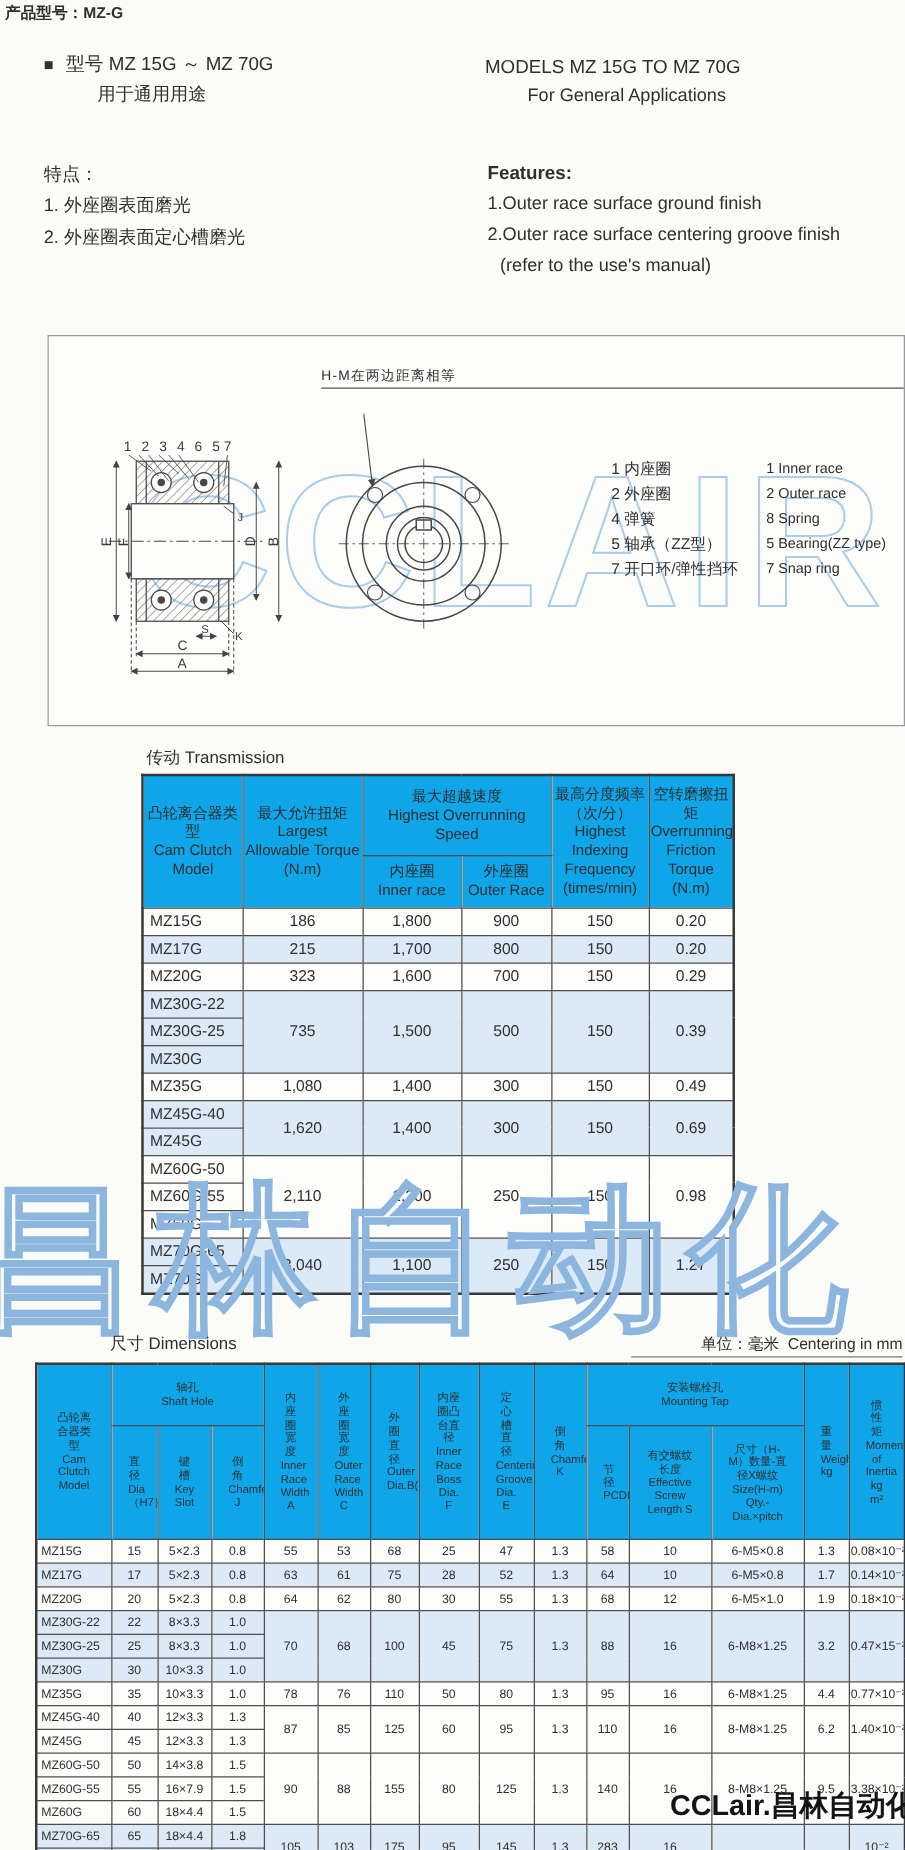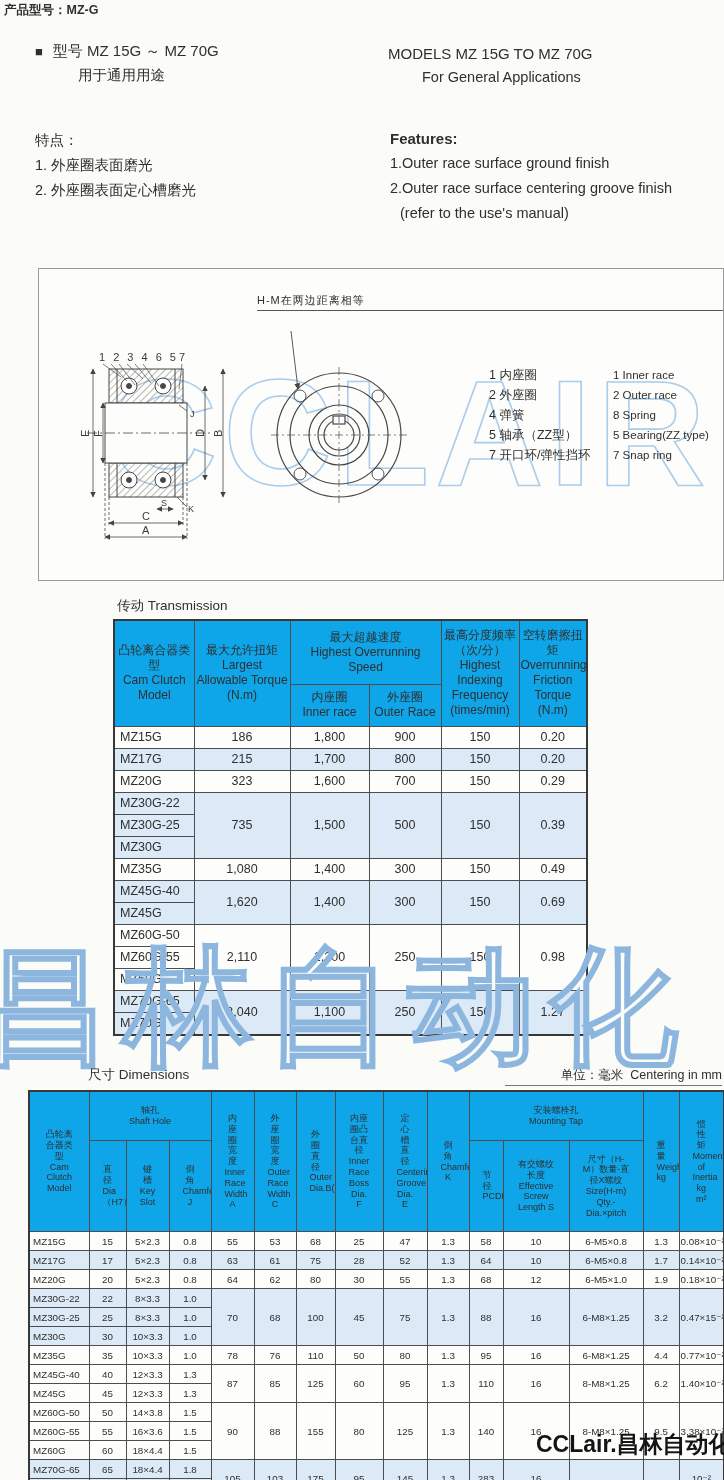--- a/index.html
+++ b/index.html
@@ -580,21 +580,21 @@
         <td class="num" rowspan="3">1.3</td>
         <td class="num" rowspan="3">140</td>
         <td class="num" rowspan="3">16</td>
         <td class="num" rowspan="3">8-M8×1.25</td>
         <td class="num" rowspan="3">9.5</td>
         <td class="num" rowspan="3">3.38×10⁻²</td>
       </tr>
       <tr>
         <td class="model">MZ60G-55</td>
         <td class="num">55</td>
-        <td class="num">16×3.6</td>
+        <td class="num">16×7.9</td>
         <td class="num">1.5</td>
       </tr>
       <tr>
         <td class="model">MZ60G</td>
         <td class="num">60</td>
         <td class="num">18×4.4</td>
         <td class="num">1.5</td>
       </tr>
       <tr class="shade">
         <td class="model">MZ70G-65</td>

